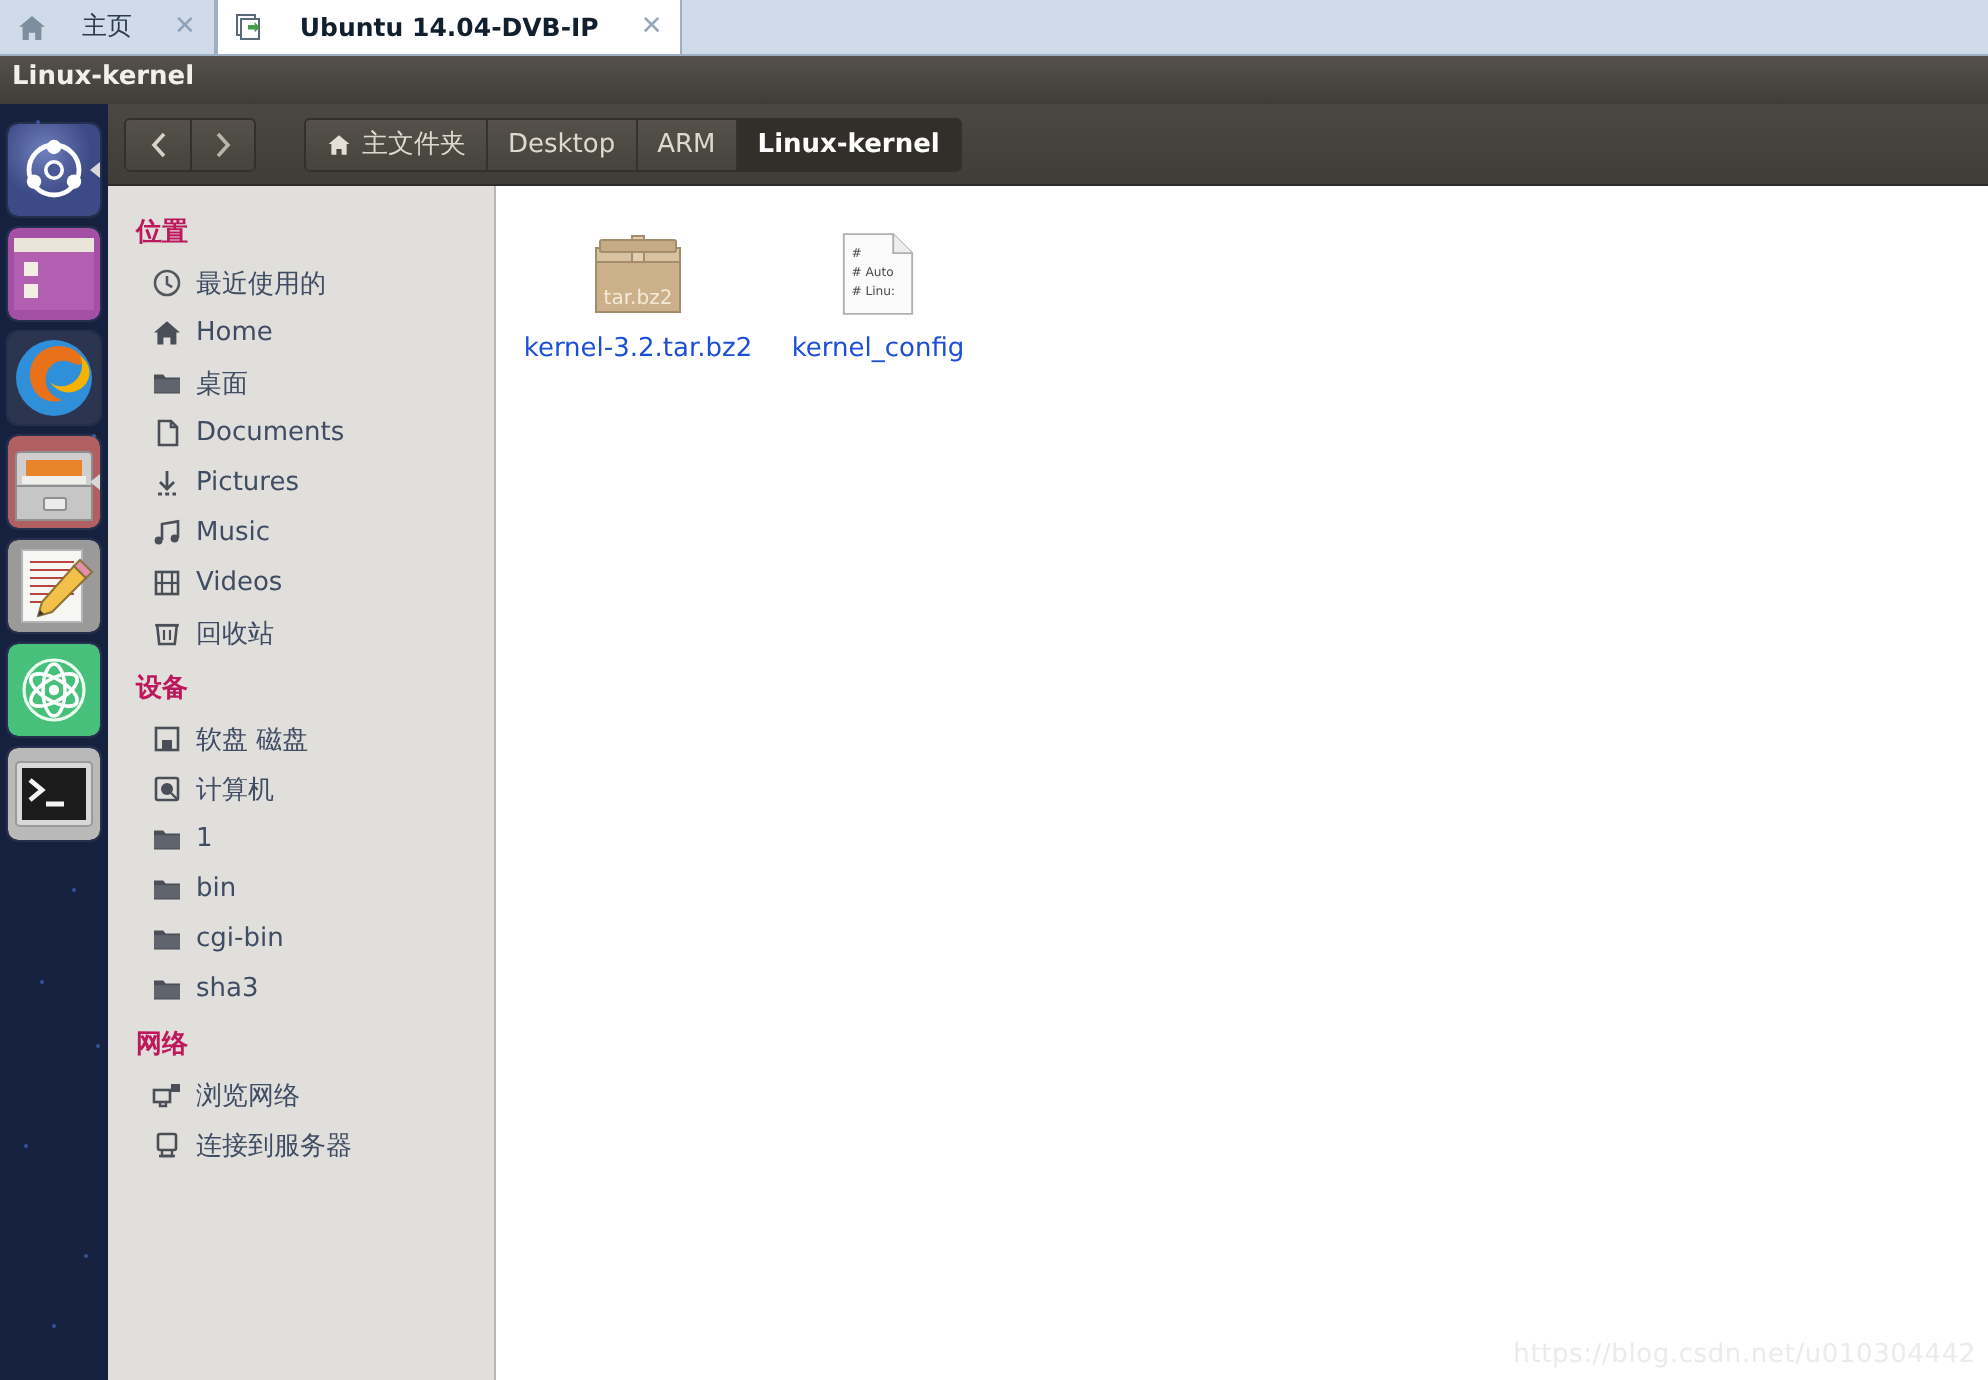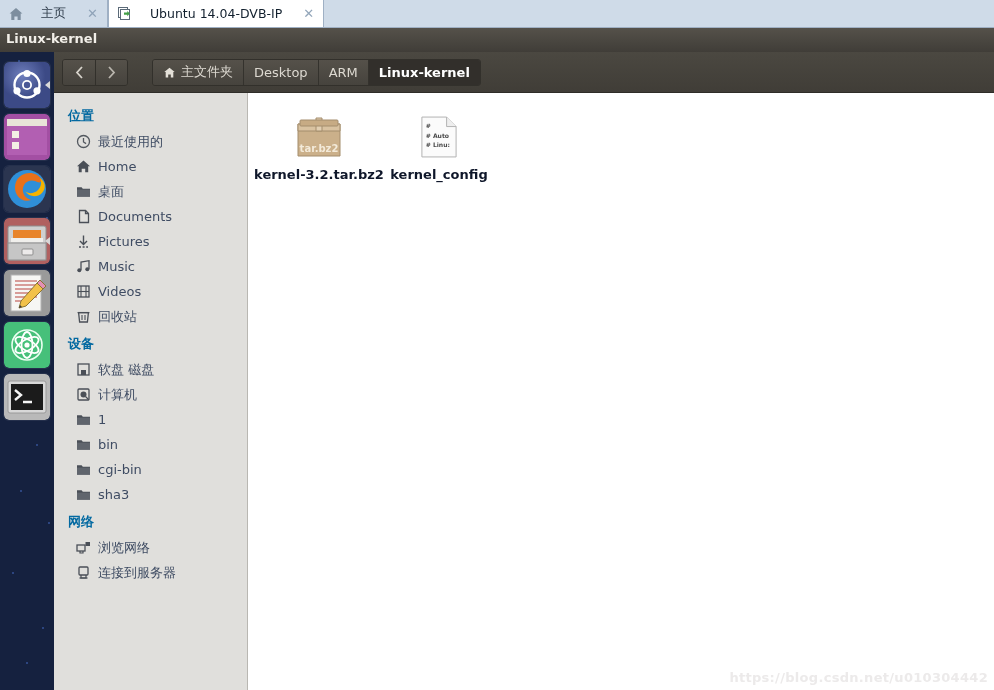--- a/index.html
+++ b/index.html
@@ -21,21 +21,21 @@
   .vtab {
     height: 27px; display: flex; align-items: center; gap: 17px;
     padding: 0 9px 0 8px;
     font-size: 12.5px; color: #1c2733;
     border-right: 1px solid #9fb0c4;
     background: #d8e3ee;
     position: relative;
   }
   .vtab.inactive { background: #cfdbe8; color: #2d3a48; }
   .vtab.active {
-    background: #ffffff; font-weight: normal; color: #12202e;
+    background: #ffffff; font-weight: bold; color: #12202e;
     border-top: 1px solid #9fb0c4; border-left: 1px solid #9fb0c4;
     border-right: 1px solid #9fb0c4;
     height: 28px;
   }
   .vtab .tabclose {
     font-size: 13px; color: #8fa3b8; margin-left: 4px; line-height: 1;
   }
   .vtab.active .tabclose { color: #93a6ba; }
   .tab-ico { width: 16px; height: 16px; display: block; flex: 0 0 16px; }
 
@@ -106,44 +106,44 @@
   }
   .crumb svg { width: 13px; height: 13px; }
 
   
   .sidebar {
     position: absolute; left: 0; top: 41px; width: 194px; height: 597px;
     background: #e0dfdc; border-right: 1px solid #b9b7b2;
     overflow: hidden; padding-top: 8px;
   }
   .side-head {
-    font-size: 13px; font-weight: bold; color: #0369a1;
+    font-size: 13px; font-weight: bold; color: #be185d;
     padding: 6px 0 4px 14px;
   }
   .side-item {
     display: flex; align-items: center; gap: 7px;
     height: 25px; padding-left: 22px;
     font-size: 13px; color: #3f4c63;
   }
   .side-item .si-ico { width: 15px; height: 15px; flex: 0 0 15px; display: block; }
   .side-item .si-label { white-space: nowrap; }
 
   
   .content {
     position: absolute; left: 195px; top: 41px; width: 745px; height: 597px;
-    background: #ffffff; overflow: hidden; font-weight: bold;
+    background: #ffffff; overflow: hidden;
   }
   .icon-grid { display: flex; padding: 10px 0 0 10px; }
   .fileitem {
     width: 120px; display: flex; flex-direction: column; align-items: center;
     padding-top: 6px;
   }
   .fileitem .thumb { height: 50px; display: flex; align-items: flex-end; justify-content: center; }
   .fileitem .fname {
-    margin-top: 8px; font-size: 13px; color: #0f172a; text-align: center;
+    margin-top: 8px; font-size: 13px; color: #1d4ed8; text-align: center;
     white-space: nowrap;
   }
 
   .watermark {
     position: absolute; right: 6px; bottom: 5px;
     font-size: 13px; color: #eceaea; letter-spacing: .3px;
   }
 </style>
 </head>
 <body>

